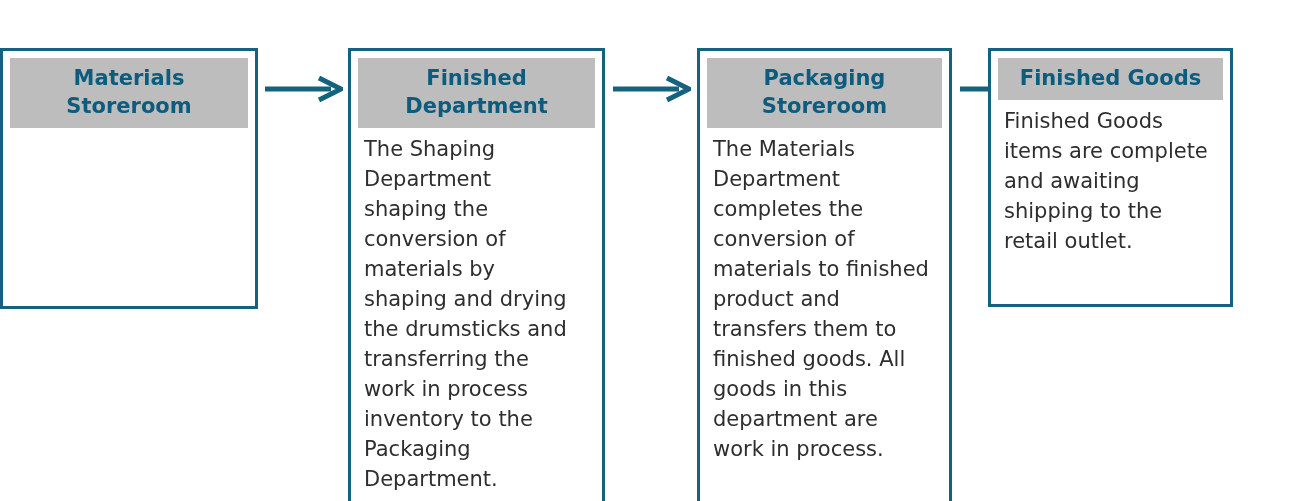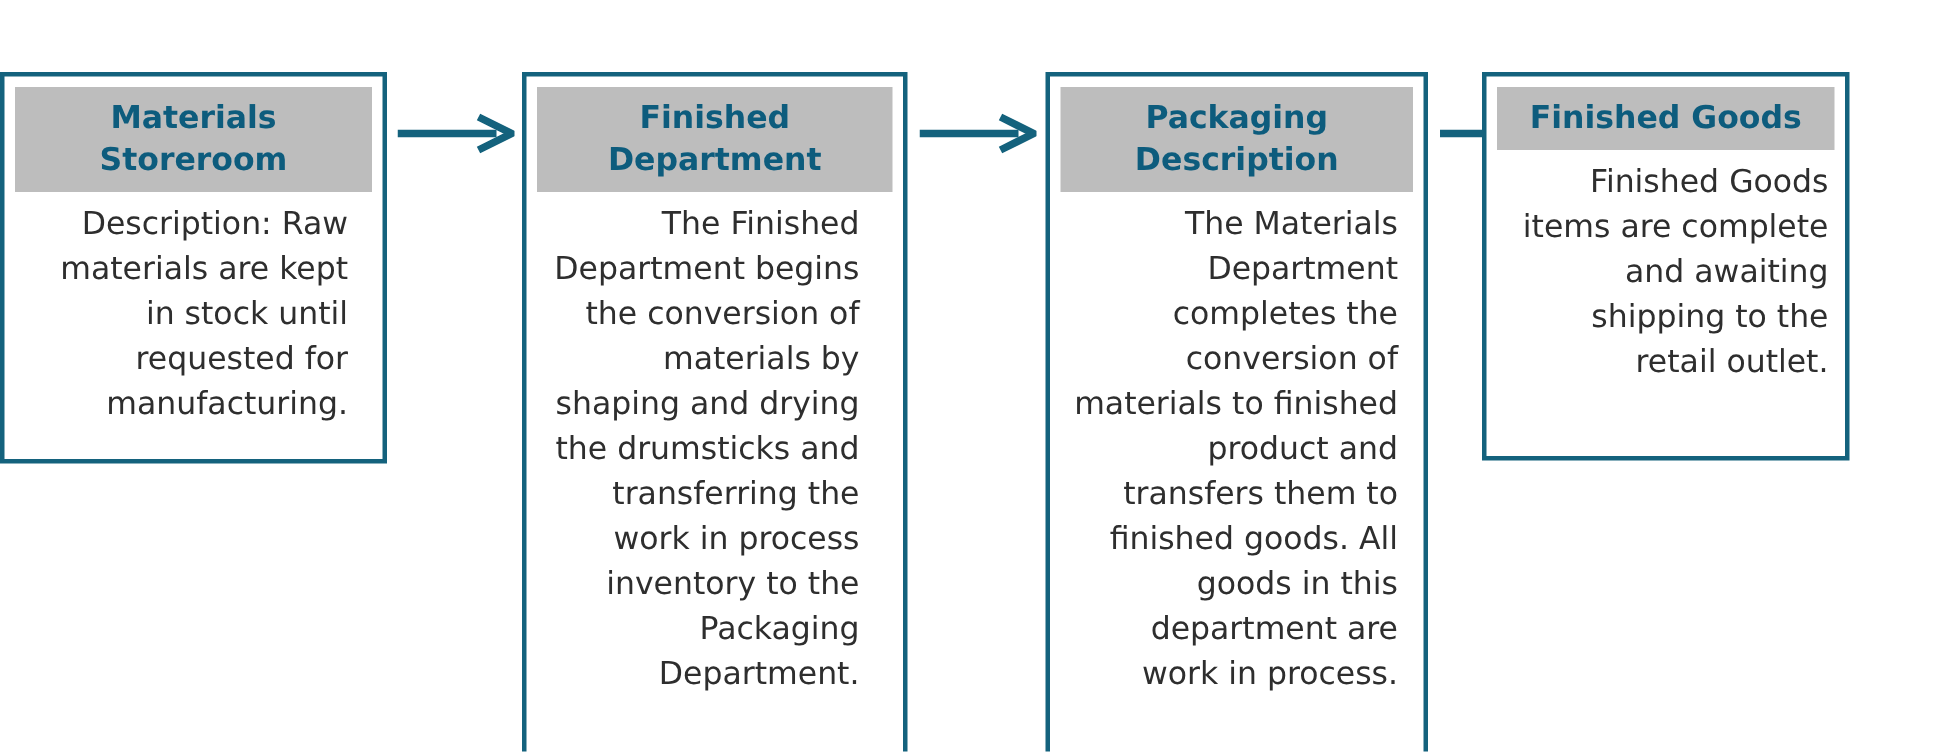--- a/index.html
+++ b/index.html
@@ -40,21 +40,21 @@
     padding: 6px 4px 8px 4px;
     box-sizing: border-box;
   }
 
   .box-body {
     color: #2e2e2e;
     font-size: 21px;
     line-height: 30px;
     padding: 6px 6px 0 6px;
     box-sizing: border-box;
-    text-align: right;
+    text-align: left;
   }
 
   
   #box-0 { left: 0px;    top: 0px; width: 258px; height: 261px; }
   #box-1 { left: 348px;  top: 0px; width: 257px; height: 500px; }
   #box-2 { left: 697px;  top: 0px; width: 255px; height: 469px; }
   #box-3 { left: 988px; top: 0px; width: 245px; height: 259px; }
 
   #box-0 .box-body { padding-right: 16px; }
   #box-1 .box-body { padding-right: 22px; }
@@ -71,44 +71,43 @@
   #arrow-1 { left: 613px; }
   #arrow-2 { left: 960px; }
 </style>
 </head>
 <body>
 
 <div id="canvas">
 
   <div class="flow-box" id="box-0">
     <div class="box-header">Materials Storeroom</div>
-    <div class="box-body">Description: Raw materials are kept in stock until requested for manufacturing.</div>
   </div>
 
   <div class="arrow" id="arrow-0">
     <svg width="78" height="28" viewBox="0 0 78 28" aria-hidden="true">
       <line x1="0" y1="14" x2="66" y2="14" stroke="#14627d" stroke-width="5"></line>
       <polyline points="54,3 76,14 54,25" fill="none" stroke="#14627d" stroke-width="5" stroke-linecap="butt" stroke-linejoin="miter"></polyline>
     </svg>
   </div>
 
   <div class="flow-box" id="box-1">
     <div class="box-header">Finished Department</div>
-    <div class="box-body">The Finished Department begins the conversion of materials by shaping and drying the drumsticks and transferring the work in process inventory to the Packaging Department.</div>
+    <div class="box-body">The Shaping Department shaping the conversion of materials by shaping and drying the drumsticks and transferring the work in process inventory to the Packaging Department.</div>
   </div>
 
   <div class="arrow" id="arrow-1">
     <svg width="78" height="28" viewBox="0 0 78 28" aria-hidden="true">
       <line x1="0" y1="14" x2="66" y2="14" stroke="#14627d" stroke-width="5"></line>
       <polyline points="54,3 76,14 54,25" fill="none" stroke="#14627d" stroke-width="5" stroke-linecap="butt" stroke-linejoin="miter"></polyline>
     </svg>
   </div>
 
   <div class="flow-box" id="box-2">
-    <div class="box-header">Packaging Description</div>
+    <div class="box-header">Packaging Storeroom</div>
     <div class="box-body">The Materials Department completes the conversion of materials to finished product and transfers them to finished goods. All goods in this department are work in process.</div>
   </div>
 
   <div class="arrow" id="arrow-2">
     <svg width="78" height="28" viewBox="0 0 78 28" aria-hidden="true">
       <line x1="0" y1="14" x2="66" y2="14" stroke="#14627d" stroke-width="5"></line>
       <polyline points="54,3 76,14 54,25" fill="none" stroke="#14627d" stroke-width="5" stroke-linecap="butt" stroke-linejoin="miter"></polyline>
     </svg>
   </div>
 

